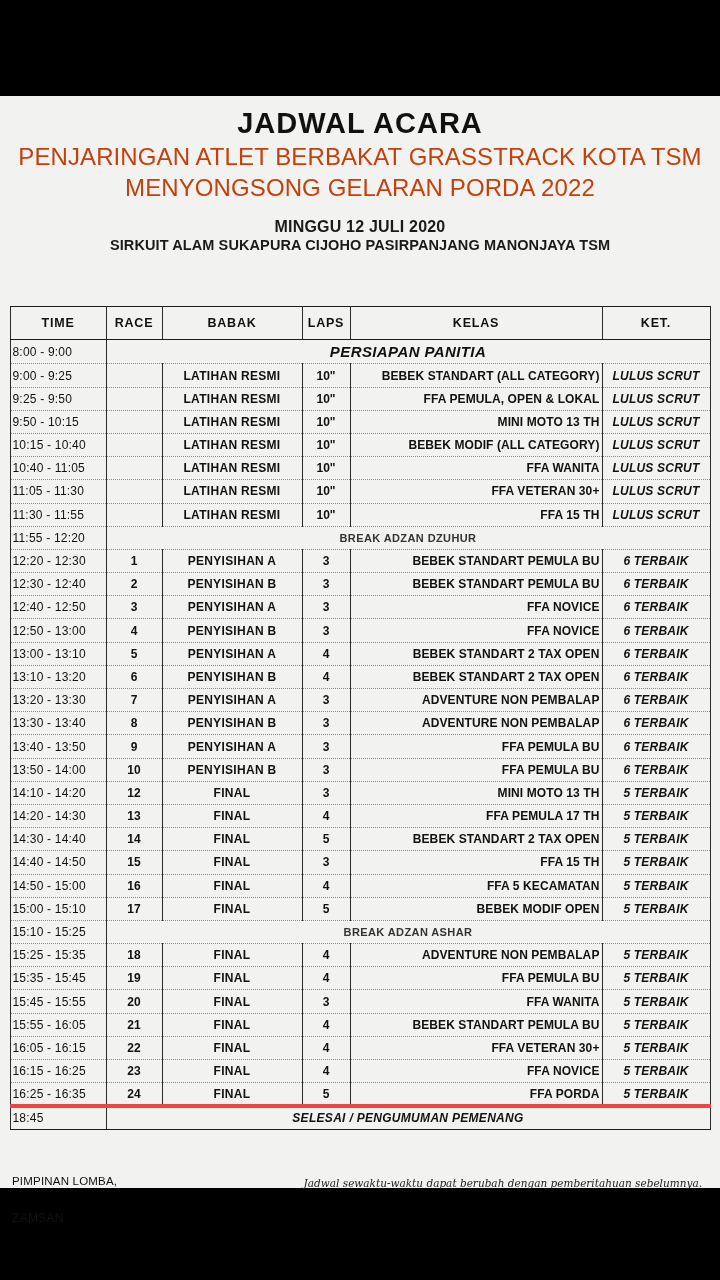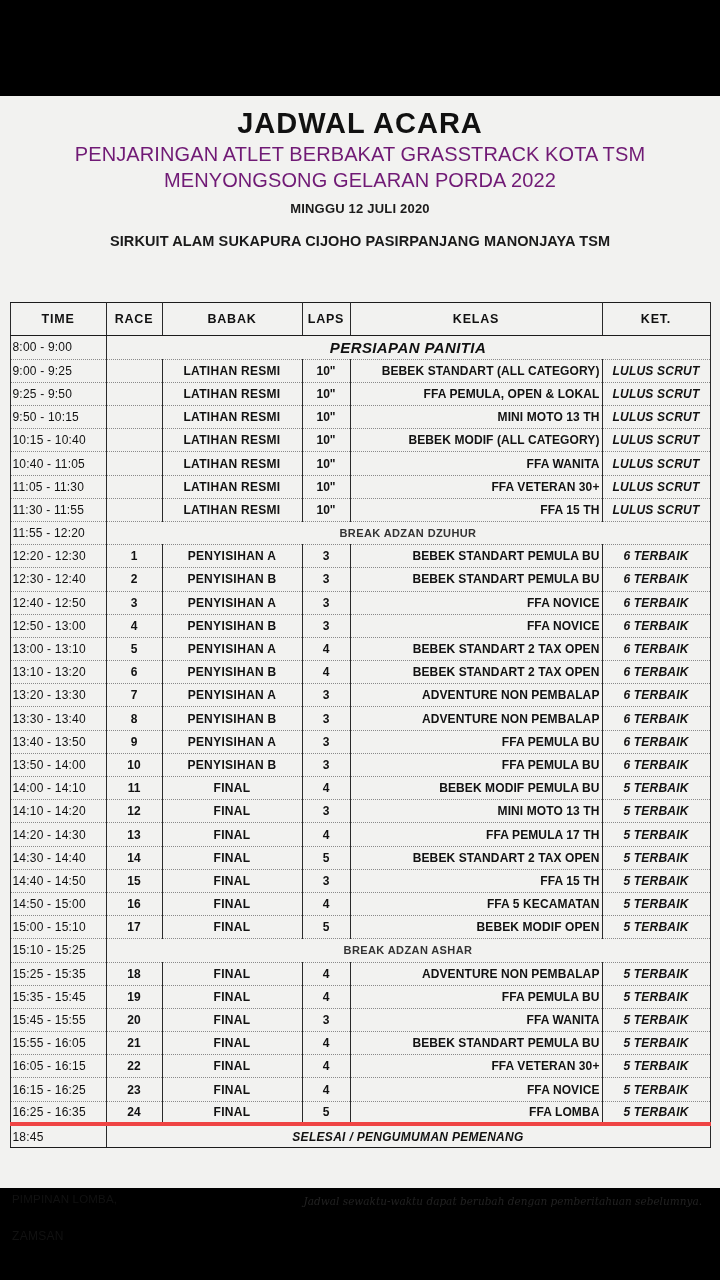--- a/index.html
+++ b/index.html
@@ -27,38 +27,38 @@
     text-align: center;
   }
   .h-title {
     font-size: 29px;
     font-weight: bold;
     letter-spacing: 1px;
     color: #111;
     line-height: 1.1;
   }
   .h-sub1 {
-    font-size: 20px;
-    color: #701a75;
+    font-size: 24px;
+    color: #c2410c;
     line-height: 1.22;
     margin-top: 2px;
     letter-spacing: 0.1px;
   }
   .h-sub2 {
-    font-size: 13px;
+    font-size: 16px;
     font-weight: bold;
     color: #1a1a1a;
-    margin-top: 8px;
+    margin-top: 16px;
     letter-spacing: 0.2px;
   }
   .h-sub3 {
     font-size: 14.5px;
     font-weight: bold;
     color: #1a1a1a;
-    margin-top: 17px;
+    margin-top: 1px;
     letter-spacing: 0.1px;
   }
   table.sched {
     width: 700px;
     margin: 6px auto 0 auto;
     border-collapse: collapse;
     table-layout: fixed;
     background: #f2f2f0;
   }
   table.sched col.c-time  { width: 96px; }
@@ -357,28 +357,20 @@
         </tr>
         <tr>
           <td class="time">13:50  -  14:00</td>
           <td class="race">10</td>
           <td class="babak">PENYISIHAN B</td>
           <td class="laps">3</td>
           <td class="kelas">FFA PEMULA BU</td>
           <td class="ket">6 TERBAIK</td>
         </tr>
         <tr>
-          <td class="time">14:00  -  14:10</td>
-          <td class="race">11</td>
-          <td class="babak">FINAL</td>
-          <td class="laps">4</td>
-          <td class="kelas">BEBEK MODIF PEMULA BU</td>
-          <td class="ket">5 TERBAIK</td>
-        </tr>
-        <tr>
           <td class="time">14:10  -  14:20</td>
           <td class="race">12</td>
           <td class="babak">FINAL</td>
           <td class="laps">3</td>
           <td class="kelas">MINI MOTO 13 TH</td>
           <td class="ket">5 TERBAIK</td>
         </tr>
         <tr>
           <td class="time">14:20  -  14:30</td>
           <td class="race">13</td>
@@ -469,21 +461,21 @@
           <td class="babak">FINAL</td>
           <td class="laps">4</td>
           <td class="kelas">FFA NOVICE</td>
           <td class="ket">5 TERBAIK</td>
         </tr>
         <tr>
           <td class="time">16:25  -  16:35</td>
           <td class="race">24</td>
           <td class="babak">FINAL</td>
           <td class="laps">5</td>
-          <td class="kelas">FFA LOMBA</td>
+          <td class="kelas">FFA PORDA</td>
           <td class="ket">5 TERBAIK</td>
         </tr>
         <tr class="finish">
           <td class="time">18:45</td>
           <td class="finish-cell" colspan="5">SELESAI / PENGUMUMAN PEMENANG</td>
         </tr>
       </tbody>
   </table>
 
   <div class="footer">

